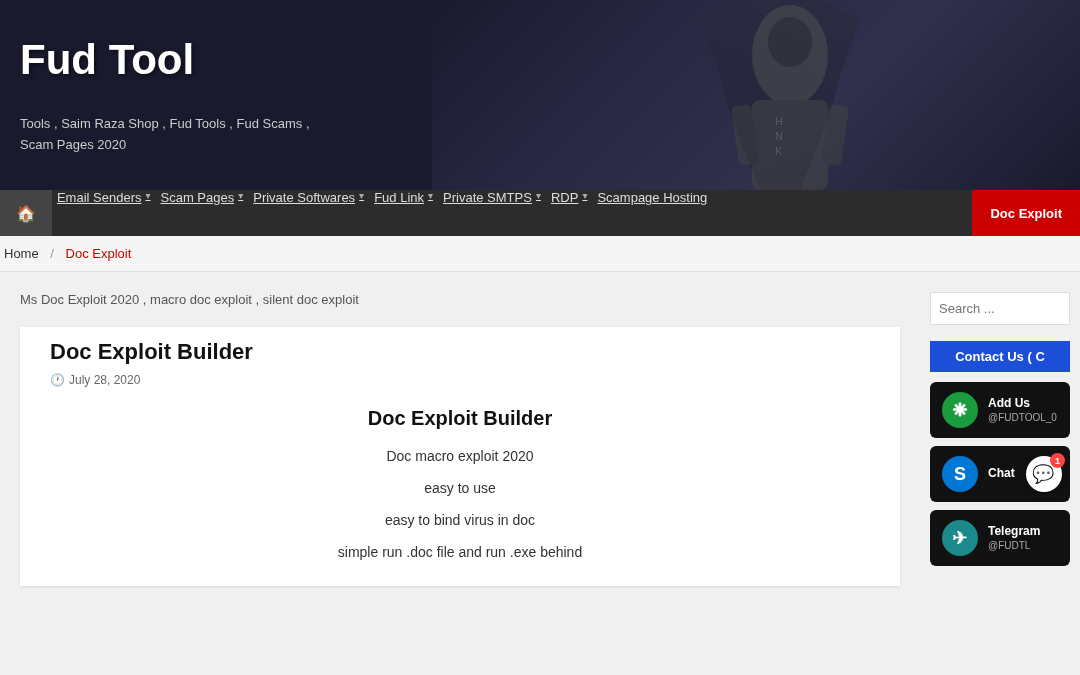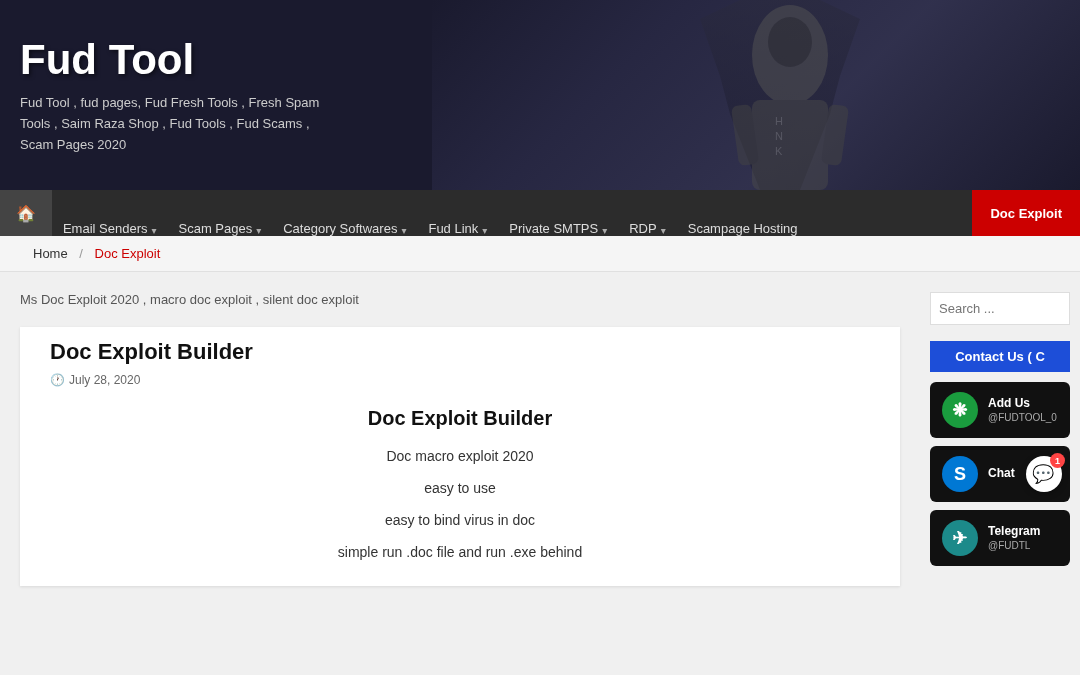--- a/index.html
+++ b/index.html
@@ -64,46 +64,47 @@
     .nav-home {
       background: #444;
       padding: 0 16px;
       display: flex;
       align-items: center;
       color: white;
       cursor: pointer;
       font-size: 16px;
     }
     .nav-item {
-      padding: 0 11px;
-      display: flex;
-      align-items: flex-end;
+      padding: 0 5px;
+      display: flex;
+      align-items: flex-start;
       color: #ddd;
       cursor: pointer;
       font-size: 13px;
       white-space: nowrap;
       gap: 4px;
+      text-decoration: underline;
     }
     .nav-item .chevron { font-size: 10px; color: #aaa; }
     .nav-item-active {
       background: #cc0000;
       color: white;
       margin-left: auto;
       padding: 0 18px;
       display: flex;
       align-items: center;
       font-size: 13px;
       font-weight: bold;
       cursor: pointer;
     }
 
     
     .breadcrumb {
       background: #f5f5f5;
-      padding: 10px 33px;
+      padding: 10px 4px;
       border-bottom: 1px solid #e0e0e0;
       font-size: 13px;
     }
     .breadcrumb a { color: #333; text-decoration: none; }
     .breadcrumb .separator { margin: 0 8px; color: #999; }
     .breadcrumb .current { color: #cc0000; font-weight: 500; }
 
     
     .main-container {
       display: flex;
@@ -254,42 +255,42 @@
     <rect x="55" y="105" width="20" height="60" rx="6" fill="#444" transform="rotate(-8,65,135)"></rect>
     <rect x="145" y="105" width="20" height="60" rx="6" fill="#444" transform="rotate(8,155,135)"></rect>
 
     <text x="95" y="125" fill="#888" font-size="11" font-family="Arial">H</text>
     <text x="95" y="140" fill="#888" font-size="11" font-family="Arial">N</text>
     <text x="95" y="155" fill="#888" font-size="11" font-family="Arial">K</text>
   </svg>
   <div class="header-text">
     <div class="site-title">Fud Tool</div>
     <div class="site-tagline">
-      <span>Fud Tool , fud pages, Fud Fresh Tools , Fresh Spam</span><br>
+      <br>
       <span>Tools , Saim Raza Shop , Fud Tools , Fud Scams ,</span><br>
       <span>Scam Pages 2020</span>
     </div>
   </div>
 </header>
 
 <nav class="main-nav">
   <div class="nav-home">
     <span>🏠</span>
   </div>
   <div class="nav-items-group">
     <div class="nav-item">
       <span>Email Senders</span>
       <span class="chevron">▾</span>
     </div>
     <div class="nav-item">
       <span>Scam Pages</span>
       <span class="chevron">▾</span>
     </div>
     <div class="nav-item">
-      <span>Category Softwares</span>
+      <span>Private Softwares</span>
       <span class="chevron">▾</span>
     </div>
     <div class="nav-item">
       <span>Fud Link</span>
       <span class="chevron">▾</span>
     </div>
     <div class="nav-item">
       <span>Private SMTPS</span>
       <span class="chevron">▾</span>
     </div>

